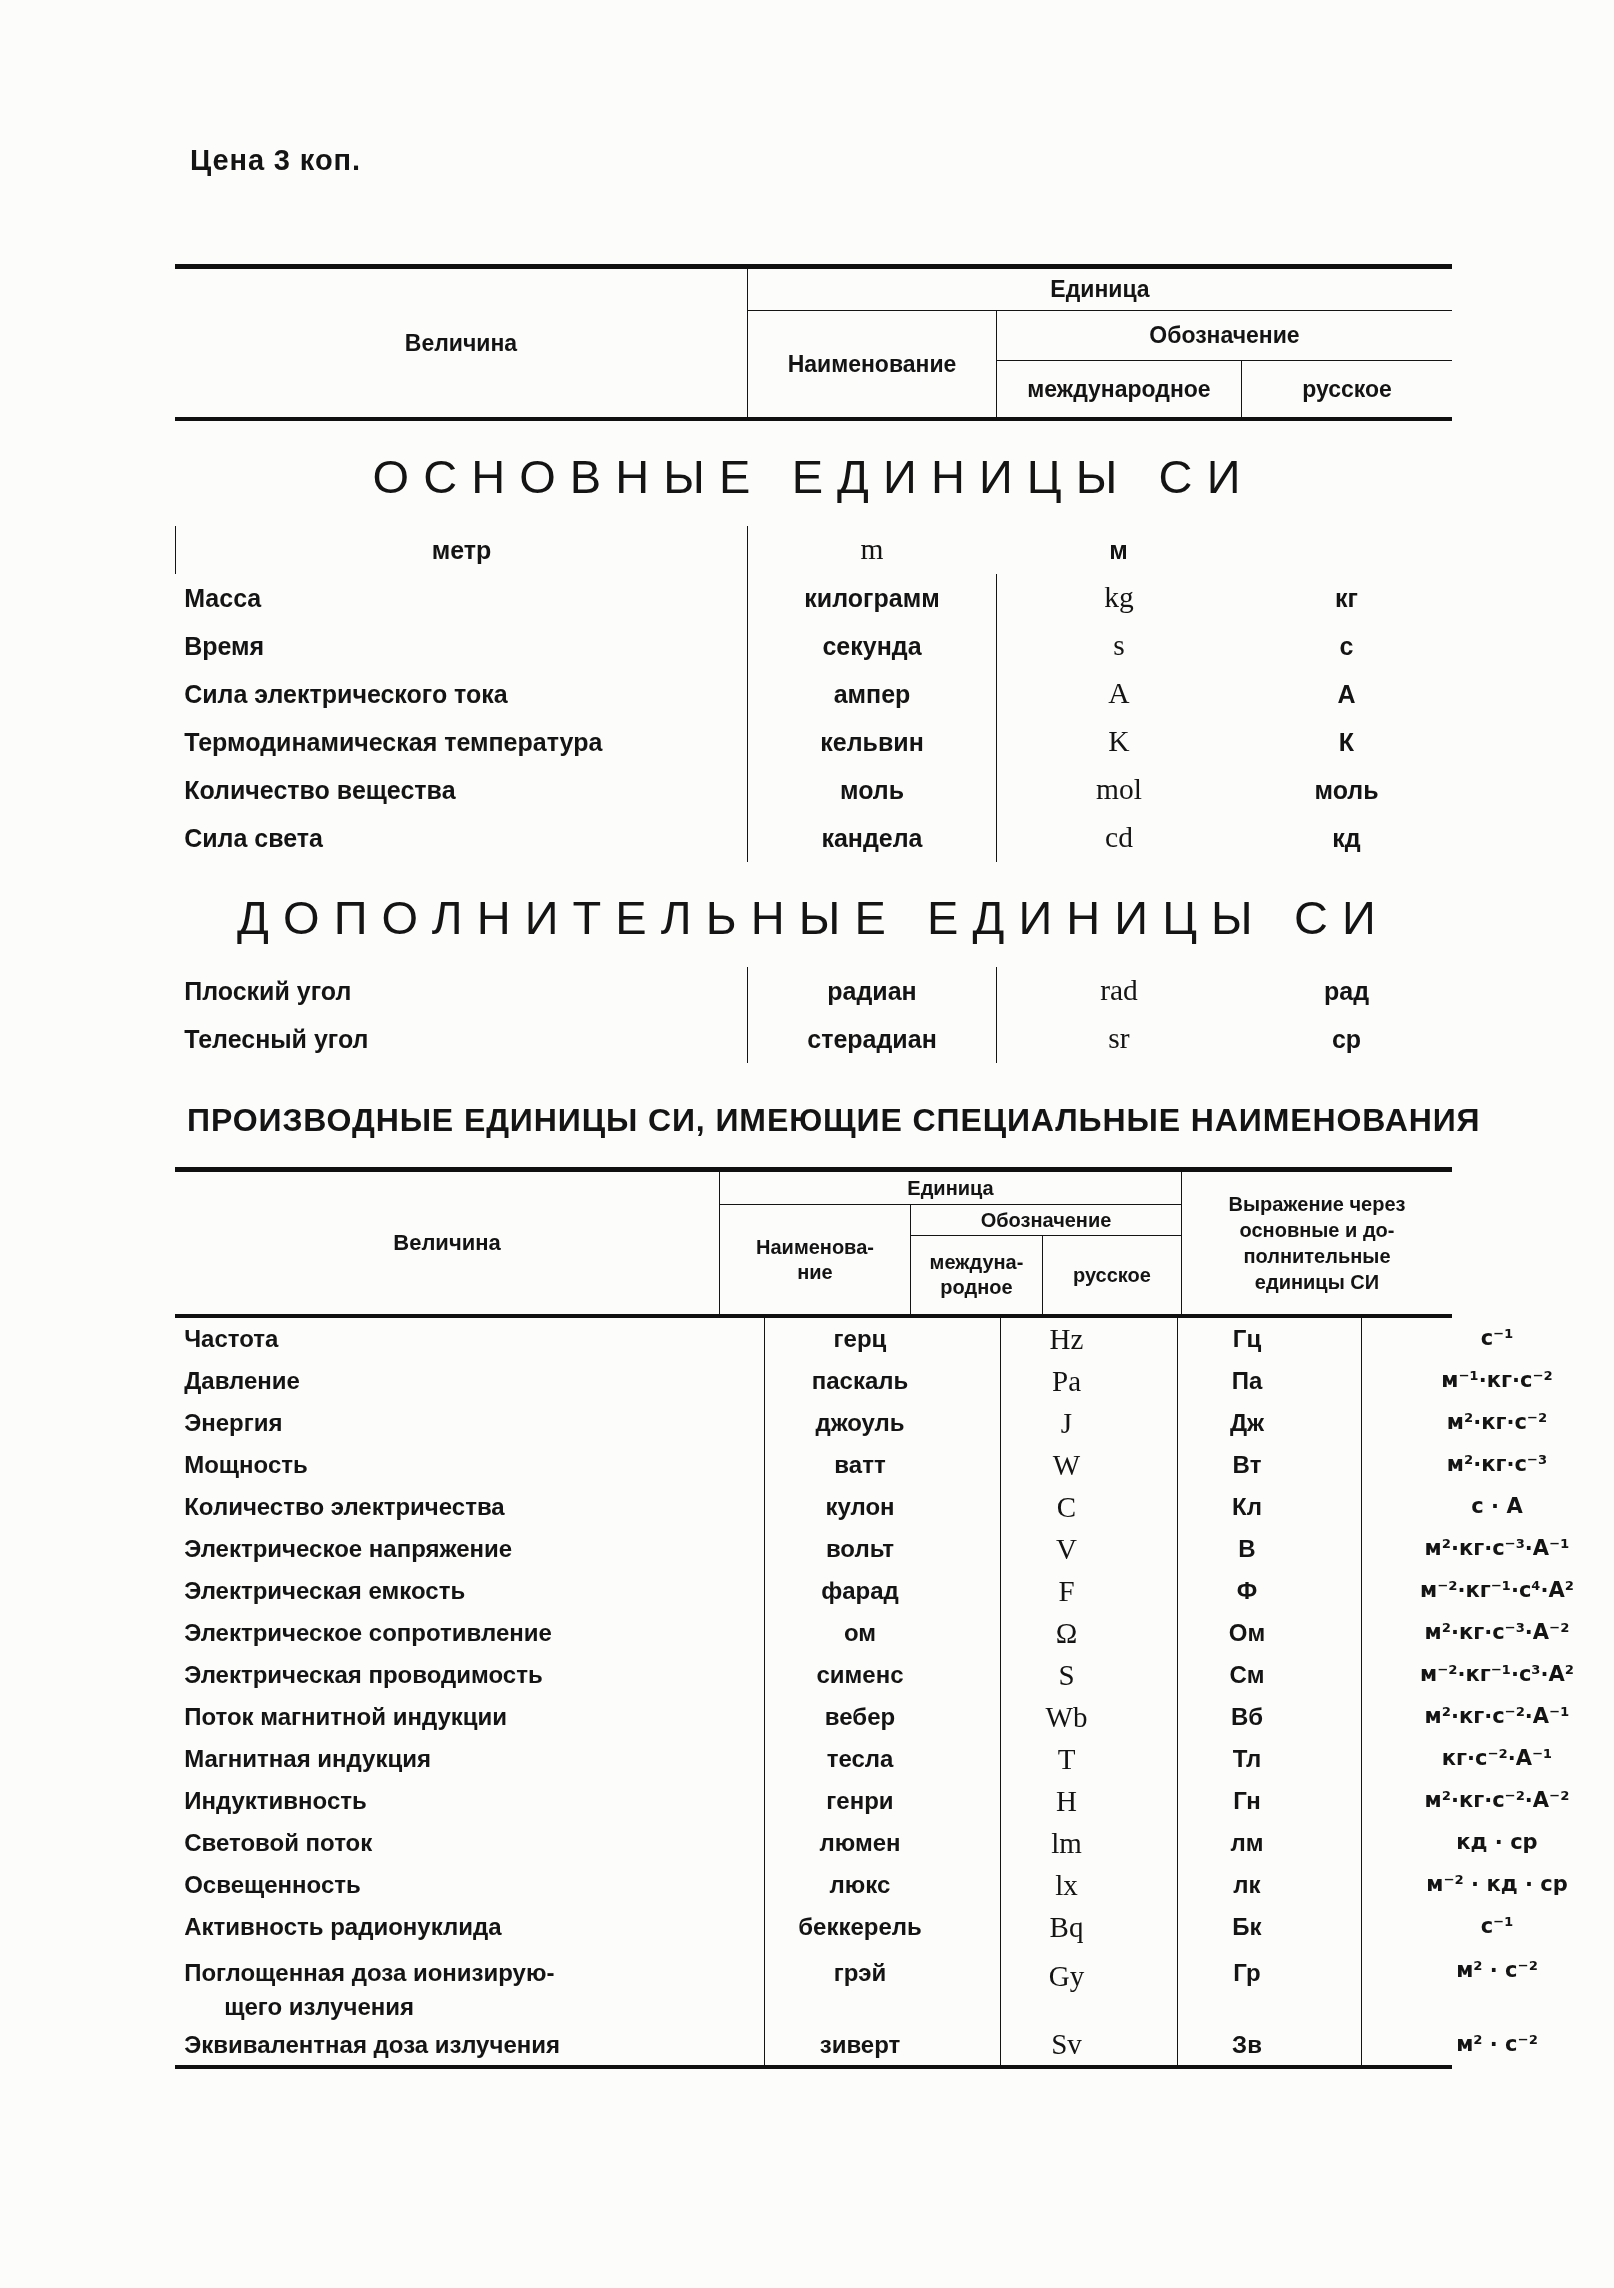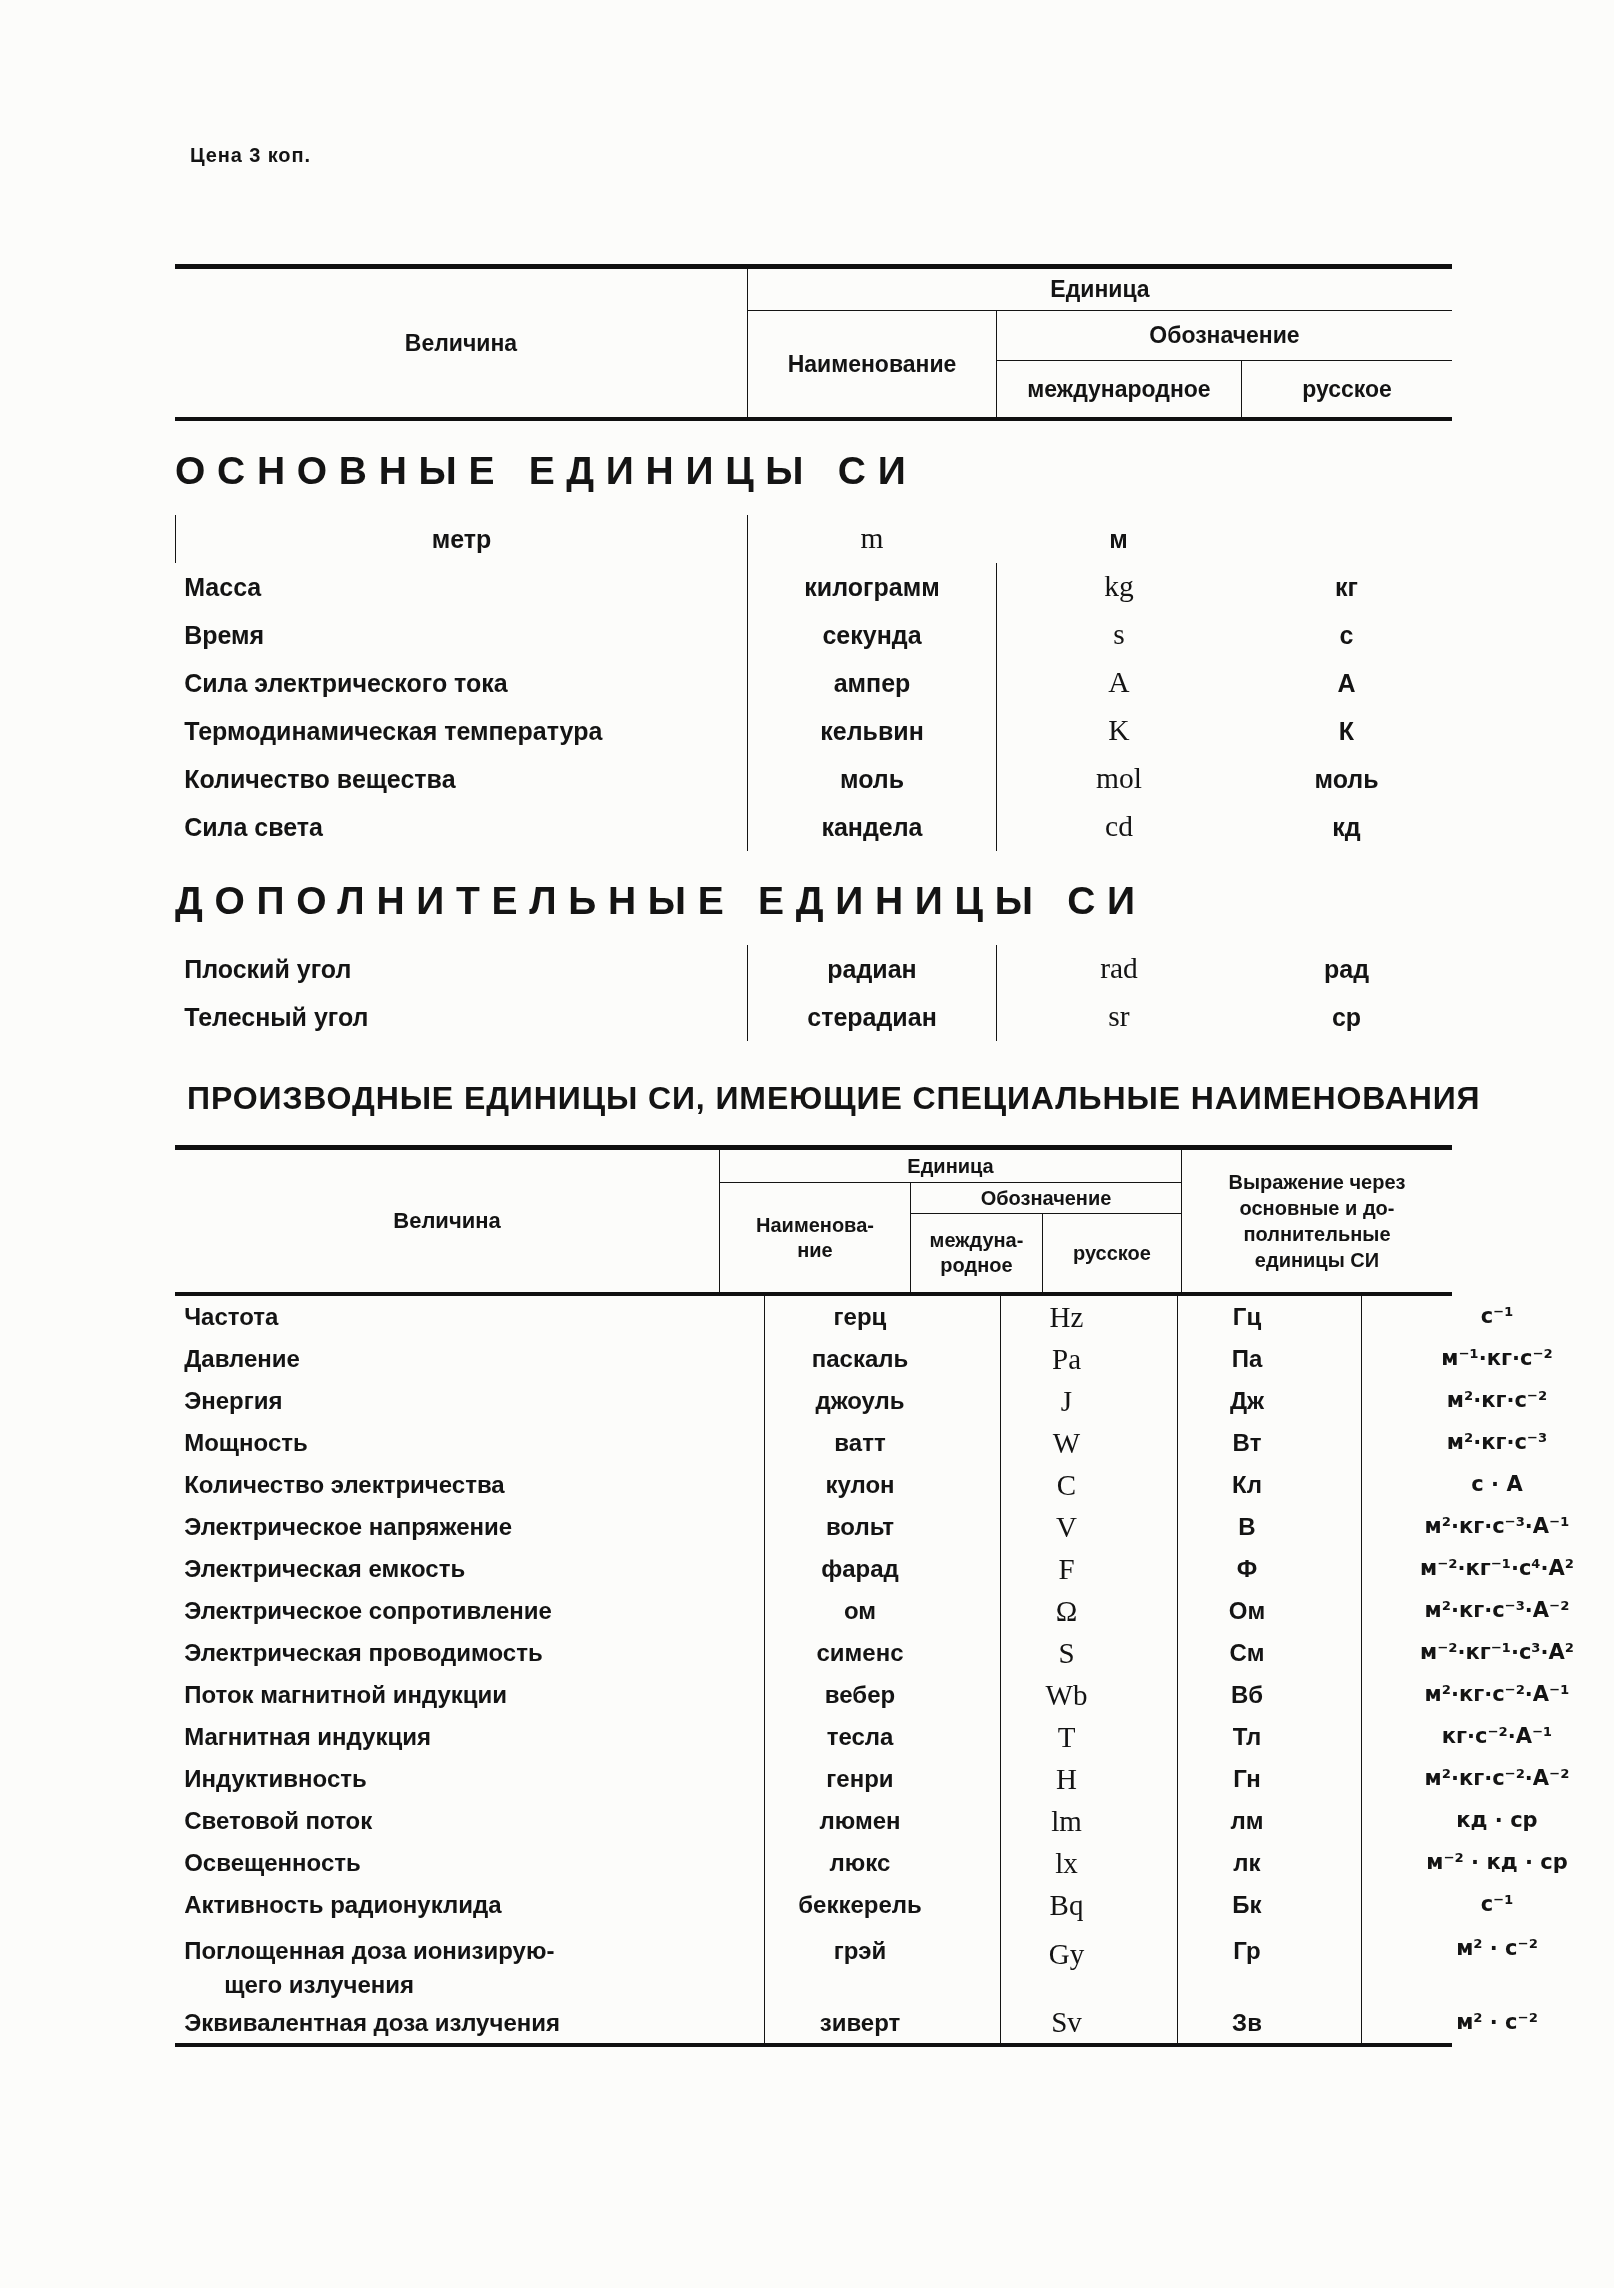--- a/index.html
+++ b/index.html
@@ -4,21 +4,21 @@
 <style>
   * { margin:0; padding:0; box-sizing:border-box; }
   html,body { background:#ffffff; }
   .page {
     position:relative; width:1614px; height:2289px;
     background:#fcfcfa; color:#141414; overflow:hidden;
     font-family:"Liberation Sans","DejaVu Sans",sans-serif;
   }
   .price {
     position:absolute; left:190px; top:144px;
-    font-size:20px; font-weight:bold; letter-spacing:0.9px;
+    font-size:29px; font-weight:bold; letter-spacing:0.9px;
   }
   .content { position:absolute; left:175px; top:264px; width:1277px; }
 
   
   .t1h {
     display:grid;
     grid-template-columns:572px 249px 245px 211px;
     grid-template-rows:42px 50px 56px;
     border-top:5.5px solid #101010; border-bottom:4.6px solid #101010;
     font-size:23px;
@@ -31,22 +31,22 @@
   .bb { border-bottom:1.8px solid #141414; }
   .t1h .a-qty  { grid-area:1/1/4/2; }
   .t1h .a-unit { grid-area:1/2/2/5; }
   .t1h .a-name { grid-area:2/2/4/3; }
   .t1h .a-sym  { grid-area:2/3/3/5; }
   .t1h .a-intl { grid-area:3/3/4/4; }
   .t1h .a-rus  { grid-area:3/4/4/5; }
 
   
   .sec-title {
-    font-size:39px; font-weight:bold; letter-spacing:.30em;
-    margin:28px 0 22px; white-space:nowrap;
+    font-size:47px; font-weight:normal; letter-spacing:.30em;
+    text-align:center; margin:28px 0 22px; white-space:nowrap;
   }
   .derived-title {
     font-size:32px; font-weight:bold; letter-spacing:0.9px;
     text-align:center; margin:39px 12px 28px; white-space:nowrap;
   }
 
   
   .row { display:grid; }
   .r1 { grid-template-columns:572px 249px 245px 211px; min-height:48px; }
   .r2 { grid-template-columns:544px 191px 132px 139px 271px; min-height:42px;gap:45px; }

